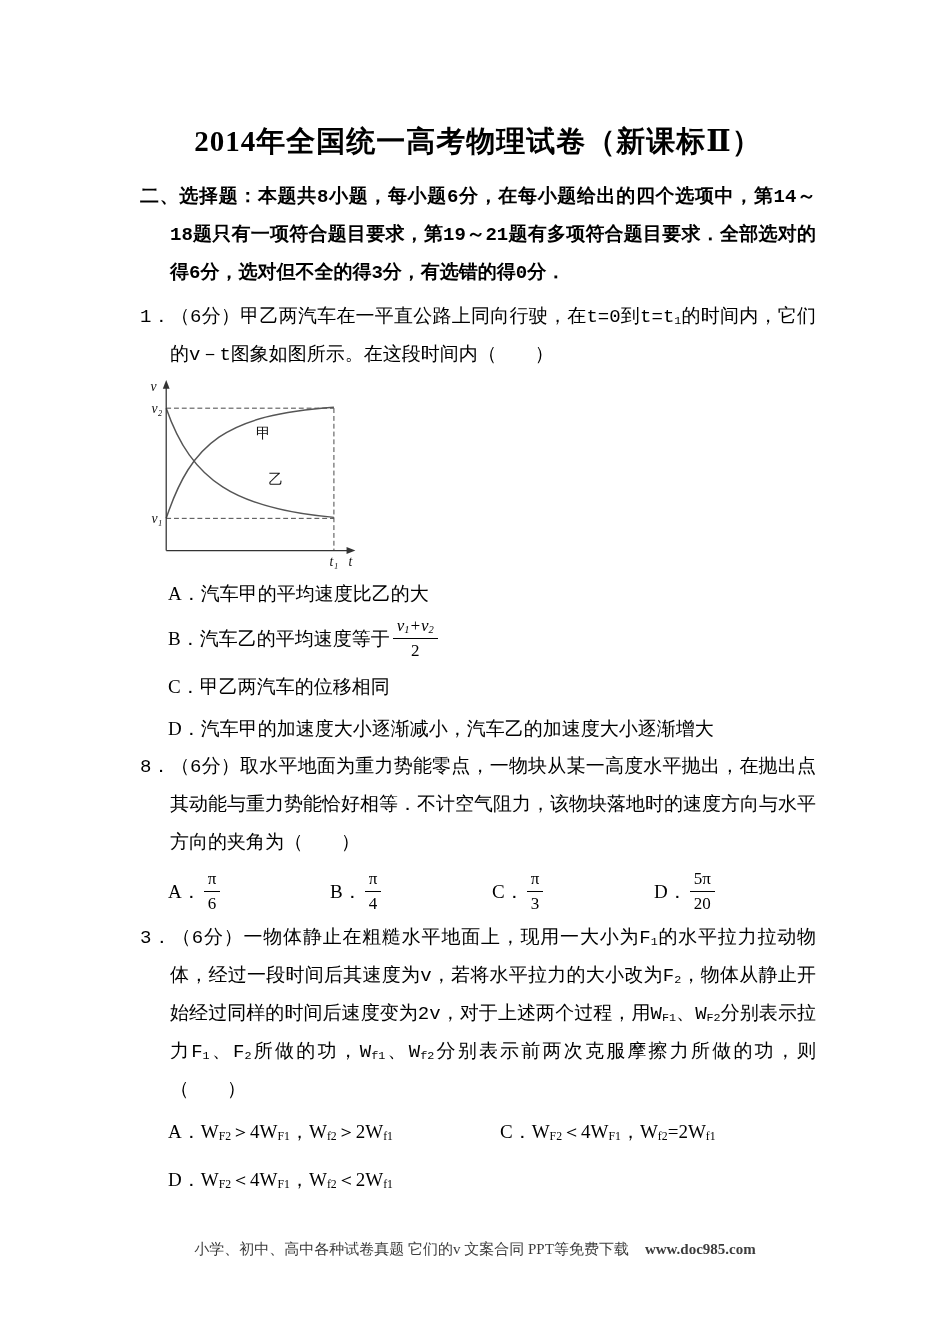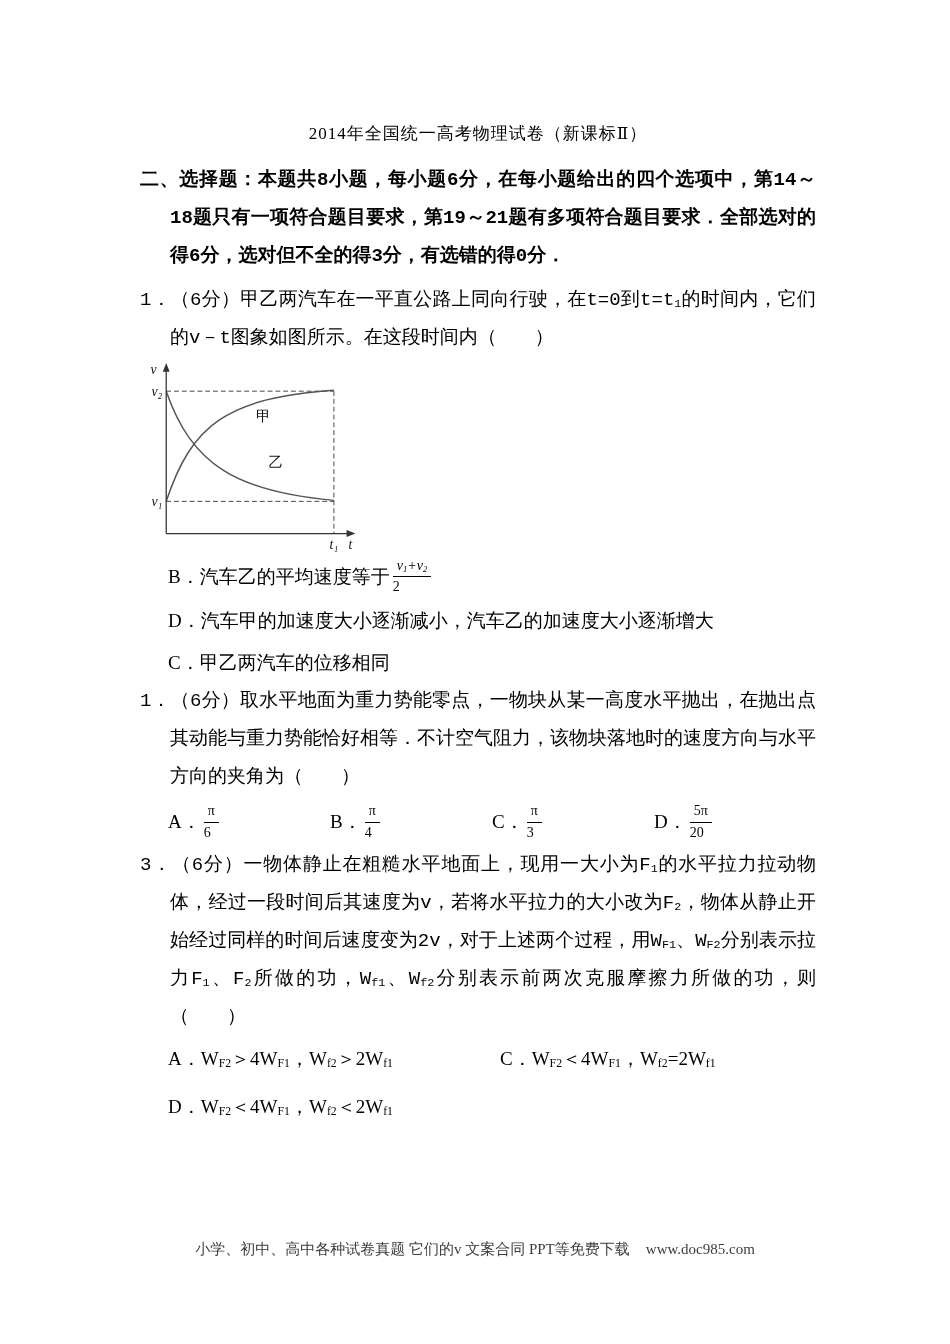--- a/index.html
+++ b/index.html
@@ -4,55 +4,55 @@
 <style>
   * { margin:0; padding:0; box-sizing:border-box; }
   html, body { background:#ffffff; }
   body {
     width:950px; height:1344px; position:relative; overflow:hidden;
     font-family:"Liberation Serif","DejaVu Serif",serif;
     color:#000;
   }
   .content { padding:122px 134px 0 140px; }
   .title {
-    font-size:17px; font-weight:normal; text-align:center;
+    font-size:29px; font-weight:bold; text-align:center;
     margin-bottom:16px; letter-spacing:1px;
   }
   .text { font-size:19px; line-height:38px; text-align:justify; }
   .hang { padding-left:30px; text-indent:-30px;font-family:Liberation Mono, monospace; }
   .section-header { font-weight:bold; margin-bottom:6px; }
   .q-section { }
   .graph-wrap { margin:2px 0 0 0; }
   .vt-svg { display:block; width:225px; height:195px; }
   .vt-svg .axis { stroke:#333; stroke-width:1.3; fill:none; }
   .vt-svg .dash { stroke:#444; stroke-width:1; stroke-dasharray:5 3; fill:none; }
   .vt-svg .curve { stroke:#555; stroke-width:1.5; fill:none; }
   .vt-svg .arrow { fill:#333; }
   .vt-svg .glabel { font-family:"Liberation Serif",serif; font-style:italic; font-size:14px; fill:#111; }
   .vt-svg .clabel { font-size:15px; fill:#111; }
   .option { padding-left:28px; margin-top:4px; }
   .frac {
-    display:inline-block; vertical-align:middle; text-align:left;
-    font-size:14px; line-height:1.3; margin:0 3px; transform:translateY(-2px);
+    display:inline-block; vertical-align:middle; text-align:center;
+    font-size:17px; line-height:1.3; margin:0 3px; transform:translateY(-2px);
   }
   .frac .num { display:block; border-bottom:1.3px solid #000; padding:0 4px 1px; }
   .frac .den { display:block; padding-top:1px; }
   .italic { font-style:italic; }
   sub { font-size:0.62em; line-height:0; vertical-align:-0.18em; }
   .q2-options { display:flex; padding-left:28px; margin:8px 0 2px 0; font-size:19px; }
   .q2-opt { width:165px; }
   .q3-options {
     padding-left:28px; margin-top:4px;
     display:grid; grid-template-columns:332px 1fr; row-gap:10px;
   }
   .footer {
     position:absolute; top:1240px; left:0; width:100%;
     text-align:center; font-size:15px; color:#3c3c3c;
   }
-  .footer-url { margin-left:16px; }
+  .footer-url { margin-left:16px;font-weight:bold; }
 </style>
 </head>
 <body>
 
 <div class="content">
 
   <h1 class="title">2014年全国统一高考物理试卷（新课标Ⅱ）</h1>
 
   <p class="text hang section-header">二、选择题：本题共8小题，每小题6分，在每小题给出的四个选项中，第14～18题只有一项符合题目要求，第19～21题有多项符合题目要求．全部选对的得6分，选对但不全的得3分，有选错的得0分．</p>
 
@@ -73,27 +73,28 @@
         <text class="glabel" x="14" y="15" text-anchor="end">v</text>
         <text class="glabel" x="20" y="38" text-anchor="end">v₂</text>
         <text class="glabel" x="20" y="151" text-anchor="end">v₁</text>
         <text class="glabel" x="196" y="195" text-anchor="middle">t₁</text>
         <text class="glabel" x="211" y="195">t</text>
         <text class="clabel" x="116" y="64">甲</text>
         <text class="clabel" x="129" y="111">乙</text>
       </svg>
     </div>
 
+    <p class="text option">A．汽车甲的平均速度比乙的大</p>
     <p class="text option"><span>B．汽车乙的平均速度等于</span><span class="frac"><span class="num italic">v<sub>1</sub>+v<sub>2</sub></span><span class="den">2</span></span></p>
+    <p class="text option">C．甲乙两汽车的位移相同</p>
     <p class="text option">D．汽车甲的加速度大小逐渐减小，汽车乙的加速度大小逐渐增大</p>
-    <p class="text option">C．甲乙两汽车的位移相同</p>
   </section>
 
   <section class="q-section">
-    <p class="text hang">1．（6分）取水平地面为重力势能零点，一物块从某一高度水平抛出，在抛出点其动能与重力势能恰好相等．不计空气阻力，该物块落地时的速度方向与水平方向的夹角为（　　）</p>
+    <p class="text hang">8．（6分）取水平地面为重力势能零点，一物块从某一高度水平抛出，在抛出点其动能与重力势能恰好相等．不计空气阻力，该物块落地时的速度方向与水平方向的夹角为（　　）</p>
     <div class="q2-options">
       <span class="q2-opt"><span>A．</span><span class="frac"><span class="num">π</span><span class="den">6</span></span></span>
       <span class="q2-opt"><span>B．</span><span class="frac"><span class="num">π</span><span class="den">4</span></span></span>
       <span class="q2-opt"><span>C．</span><span class="frac"><span class="num">π</span><span class="den">3</span></span></span>
       <span class="q2-opt"><span>D．</span><span class="frac"><span class="num">5π</span><span class="den">20</span></span></span>
     </div>
   </section>
 
   <section class="q-section">
     <p class="text hang">3．（6分）一物体静止在粗糙水平地面上，现用一大小为F<sub>1</sub>的水平拉力拉动物体，经过一段时间后其速度为v，若将水平拉力的大小改为F<sub>2</sub>，物体从静止开始经过同样的时间后速度变为2v，对于上述两个过程，用W<sub>F1</sub>、W<sub>F2</sub>分别表示拉力F<sub>1</sub>、F<sub>2</sub>所做的功，W<sub>f1</sub>、W<sub>f2</sub>分别表示前两次克服摩擦力所做的功，则（　　）</p>

